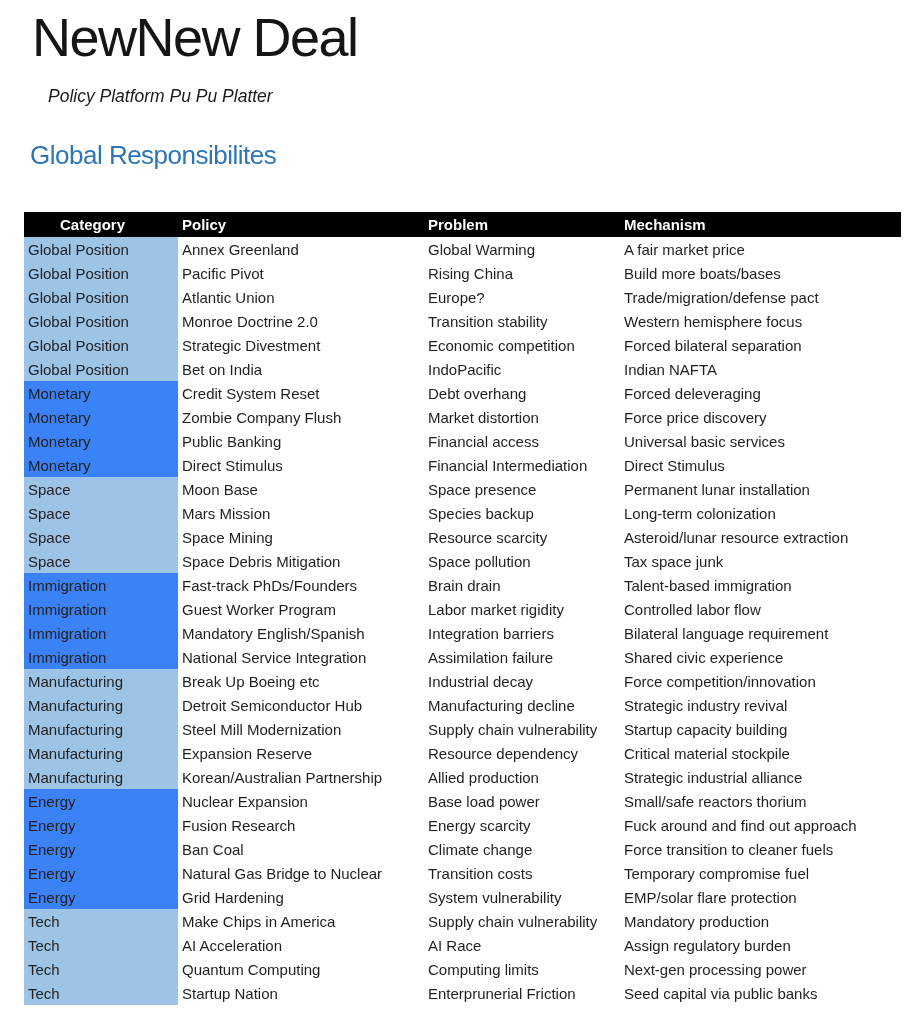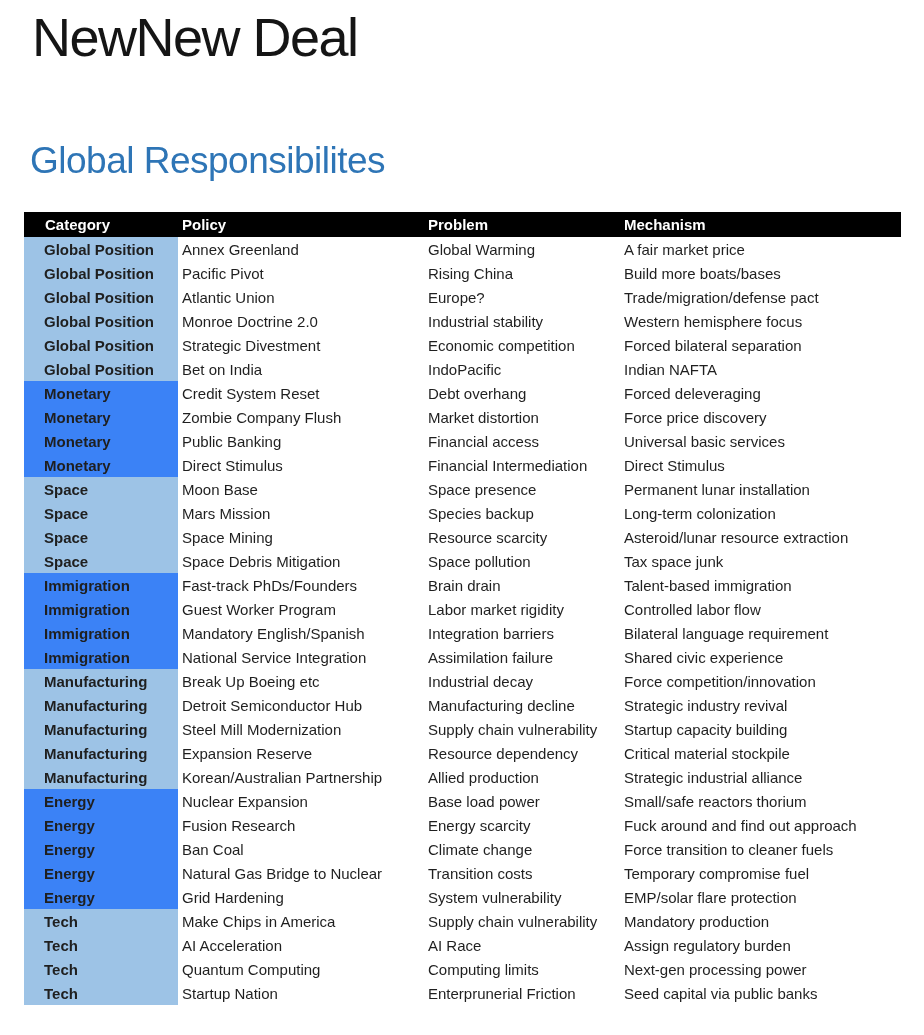--- a/index.html
+++ b/index.html
@@ -32,21 +32,21 @@
     font-size: 17.5px;
     font-style: italic;
     font-weight: 400;
     color: #1a1a1a;
     white-space: nowrap;
   }
   .section-heading {
     position: absolute;
     left: 30px;
     top: 140px;
-    font-size: 37px;
+    font-size: 26px;
     font-weight: 400;
     letter-spacing: -0.5px;
     color: #2E75B6;
     white-space: nowrap;
   }
   .table-wrap {
     position: absolute;
     left: 24px;
     top: 212px;
     width: 877px;
@@ -64,40 +64,41 @@
   table.policy-table th {
     background: #000000;
     color: #ffffff;
     font-weight: 700;
     text-align: left;
     height: 25px;
     padding: 0 0 0 4px;
     white-space: nowrap;
     overflow: hidden;
   }
-  table.policy-table th:first-child { padding-left: 21px; }
+  table.policy-table th:first-child { padding-left: 36px; }
   table.policy-table td {
     height: 24px;
     padding: 0 0 0 4px;
     color: #1f1f1f;
     white-space: nowrap;
     overflow: hidden;
     vertical-align: middle;
   }
-  table.policy-table td:first-child { padding-left: 20px; font-weight: bold; }
+  table.policy-table td:first-child { padding-left: 4px; }
   td.cat-medium { background: #9DC3E6; }
   td.cat-light  { background: #3b82f6; }
 </style>
 </head>
 <body>
 
 <div class="page">
 
   <div class="doc-title">NewNew Deal</div>
 
+  <div class="doc-subtitle">Policy Platform Pu Pu Platter</div>
 
   <div class="section-heading">Global Responsibilites</div>
 
   <div class="table-wrap">
     <table class="policy-table">
       <colgroup>
         <col class="c-category">
         <col class="c-policy">
         <col class="c-problem">
         <col class="c-mechanism">
@@ -125,21 +126,21 @@
           </tr>
           <tr>
             <td class="cat-medium">Global Position</td>
             <td>Atlantic Union</td>
             <td>Europe?</td>
             <td>Trade/migration/defense pact</td>
           </tr>
           <tr>
             <td class="cat-medium">Global Position</td>
             <td>Monroe Doctrine 2.0</td>
-            <td>Industrial stability</td>
+            <td>Transition stability</td>
             <td>Western hemisphere focus</td>
           </tr>
           <tr>
             <td class="cat-medium">Global Position</td>
             <td>Strategic Divestment</td>
             <td>Economic competition</td>
             <td>Forced bilateral separation</td>
           </tr>
           <tr>
             <td class="cat-medium">Global Position</td>

